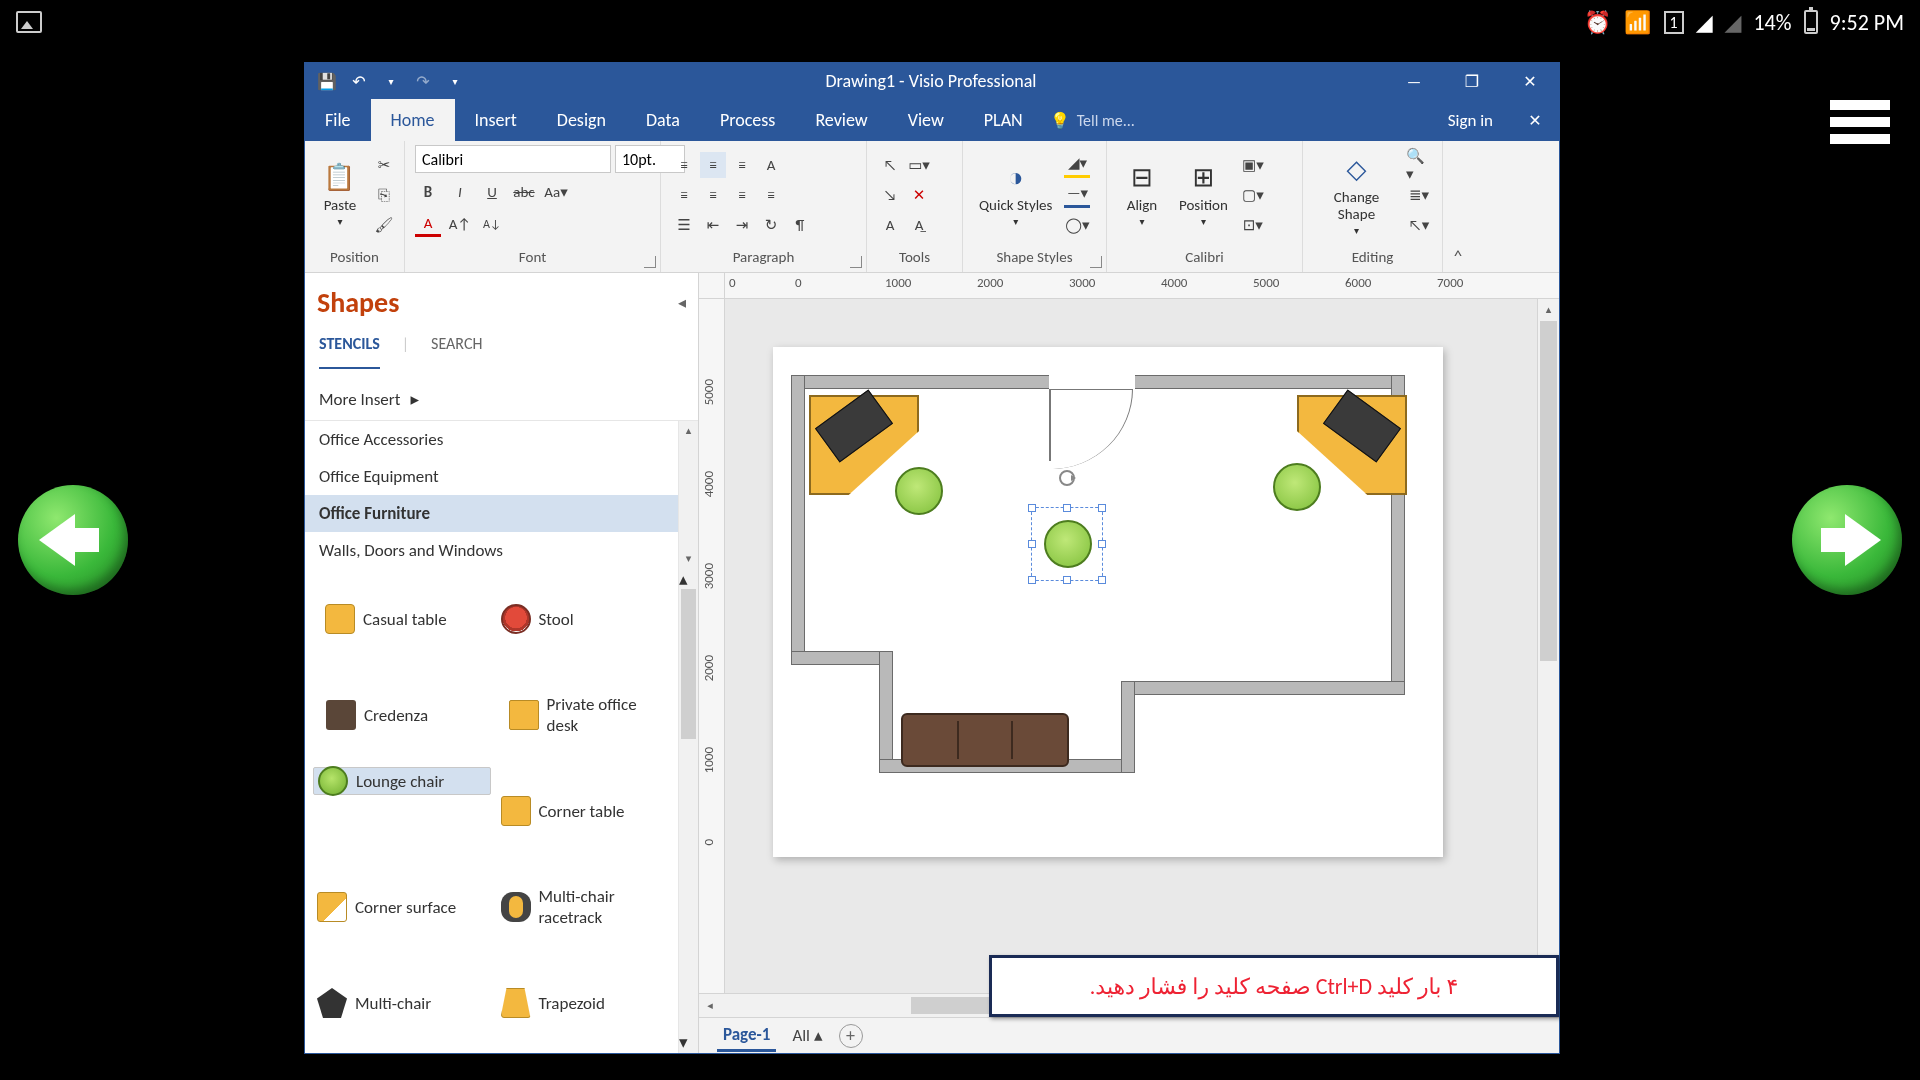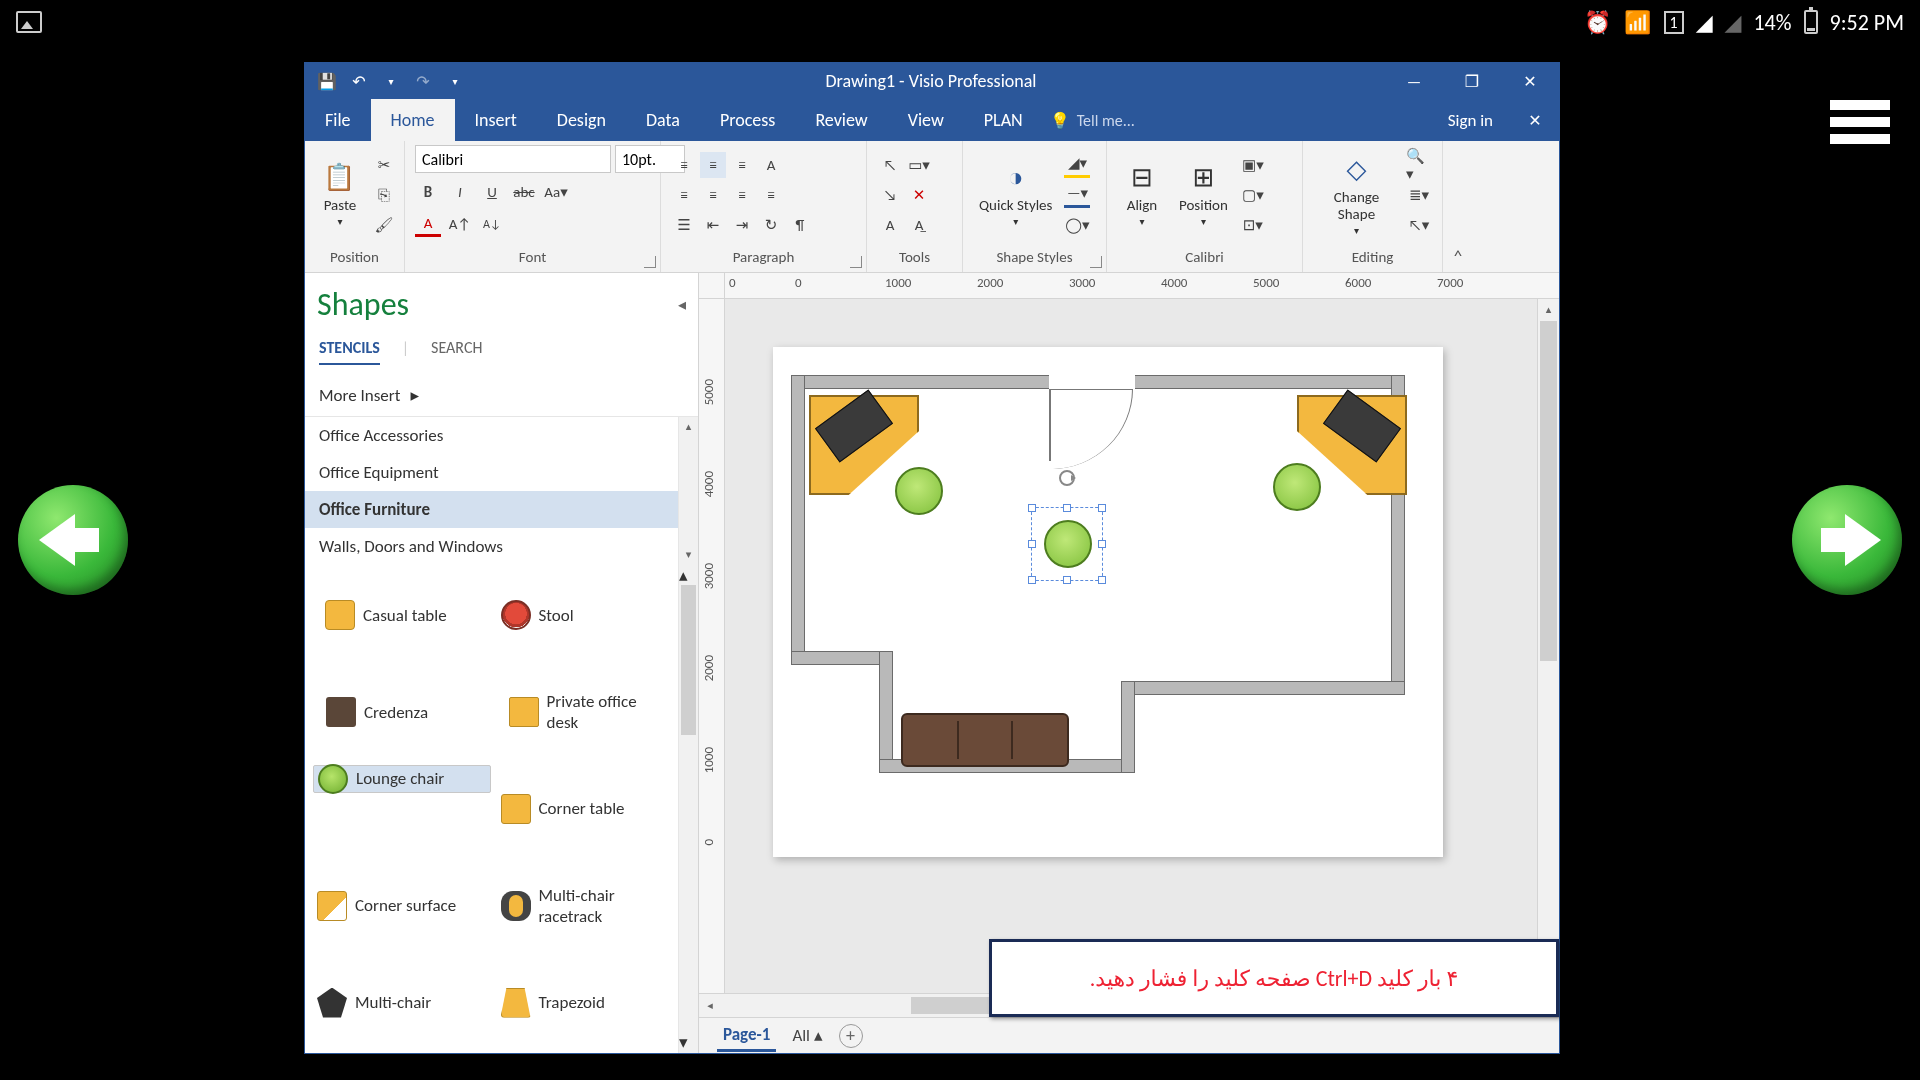--- a/index.html
+++ b/index.html
@@ -63,25 +63,25 @@
 .sel { height: 28px; border: 1px solid #c8c8c8; background: #fff; font-size: 16px; padding: 0 6px; }
 .ribbon-collapse { width: 30px; display: flex; align-items: flex-end; justify-content: center; padding-bottom: 6px; color: #555; }
 
 
 .main { flex: 1; display: flex; min-height: 0; }
 
 
 .shapes-panel { width: 394px; border-right: 1px solid #d4d4d4; display: flex; flex-direction: column; background: #fff; }
 .shapes-head { padding: 12px 12px 6px; }
 .shapes-head .hrow { display: flex; align-items: center; justify-content: space-between; }
-.shapes-head h2 { color: #15803d; font-weight: 400; font-size: 32px; }
+.shapes-head h2 { color: #c2410c; font-weight: 700; font-size: 28px; }
 .shapes-head .collapse { color: #666; font-size: 16px; }
 .sh-tabs { display: flex; gap: 22px; padding: 8px 14px 10px; font-size: 16px; }
 .sh-tabs .t { color: #666; }
-.sh-tabs .t.active { color: #2b579a; font-weight: 700; border-bottom: 2px solid #2b579a; padding-bottom: 6px; }
+.sh-tabs .t.active { color: #2b579a; font-weight: 700; border-bottom: 2px solid #2b579a; padding-bottom: 14px; }
 .sh-more { padding: 10px 14px; font-size: 17px; color: #333; display: flex; align-items: center; gap: 10px; }
 .stencil-list { border-top: 1px solid #e6e6e6; position: relative; }
 .stencil-list .sb-track { position: absolute; right: 0; top: 0; bottom: 0; width: 20px; background: #f1f1f1; border-left: 1px solid #e6e6e6; }
 .stencil-list .sb-up, .stencil-list .sb-dn { height: 20px; text-align: center; font-size: 11px; color: #666; line-height: 20px; }
 .stencil-item { padding: 8px 28px 8px 14px; font-size: 17px; }
 .stencil-item.active { background: #d3e0ef; font-weight: 700; }
 .stencil-item.save { display: flex; align-items: center; justify-content: space-between; }
 .stencil-item.save .svic { width: 22px; height: 22px; background: #6b4ba0; border-radius: 2px; margin-right: 20px; position: relative; }
 .stencil-item.save .svic::after { content: ""; position: absolute; left: 5px; right: 5px; top: 4px; height: 7px; background: #fff; }
 .shape-grid { flex: 1; display: grid; grid-template-columns: 1fr 1fr; gap: 2px 6px; padding: 6px 24px 6px 8px; position: relative; overflow: hidden; }
@@ -138,21 +138,21 @@
 .hsb-row .ar { width: 22px; text-align: center; font-size: 11px; color: #666; line-height: 24px; }
 .hsb-row .track { flex: 1; position: relative; margin-left: 190px; }
 .hsb-row .track .thumb { position: absolute; left: 0; top: 3px; bottom: 3px; width: 330px; background: #cfcfcf; }
 
 .pagetabs { height: 36px; background: #f3f3f3; border-top: 1px solid #d4d4d4; display: flex; align-items: center; gap: 16px; padding-left: 18px; font-size: 17px; position: relative; }
 .pagetabs .pt { color: #2b579a; font-weight: 600; border-bottom: 3px solid #2b579a; padding: 4px 6px; }
 .pagetabs .all { color: #444; display: flex; align-items: center; gap: 4px; }
 .pagetabs .add { width: 24px; height: 24px; border: 1px solid #999; border-radius: 50%; display: flex; align-items: center; justify-content: center; color: #666; font-size: 18px; }
 
 
-.instr { position: absolute; right: 0; bottom: 36px; width: 570px; height: 78px; background: #fff; border: 3px solid #1a2b55; display: flex; align-items: center; justify-content: center; color: #e23; font-size: 22px; direction: rtl; box-shadow: 2px 2px 4px rgba(0,0,0,.4); }
+.instr { position: absolute; right: 0; bottom: 36px; width: 570px; height: 62px; background: #fff; border: 3px solid #1a2b55; display: flex; align-items: center; justify-content: center; color: #e23; font-size: 22px; direction: rtl; box-shadow: 2px 2px 4px rgba(0,0,0,.4); }
 
 
 .status { height: 30px; background: #2b579a; color: #fff; display: flex; align-items: center; gap: 34px; padding: 0 14px; font-size: 16px; }
 </style>
 </head>
 <body>
 
 <div class="android-bar">
   <div class="left">
     <span class="pic-icon"></span>

